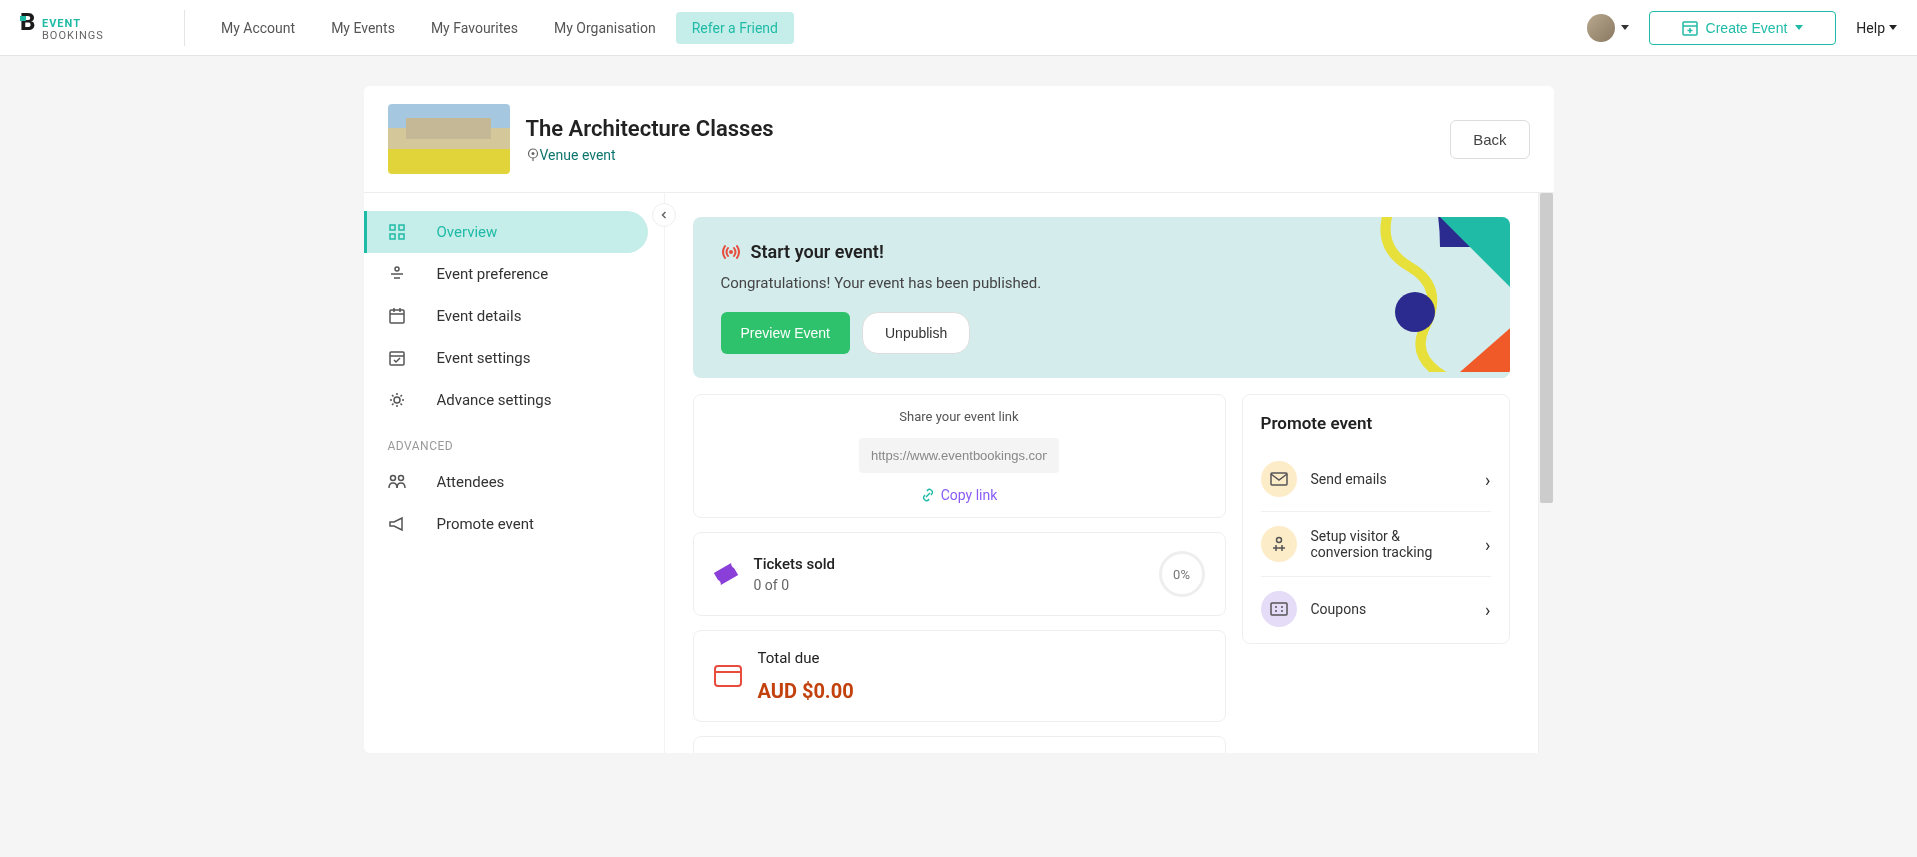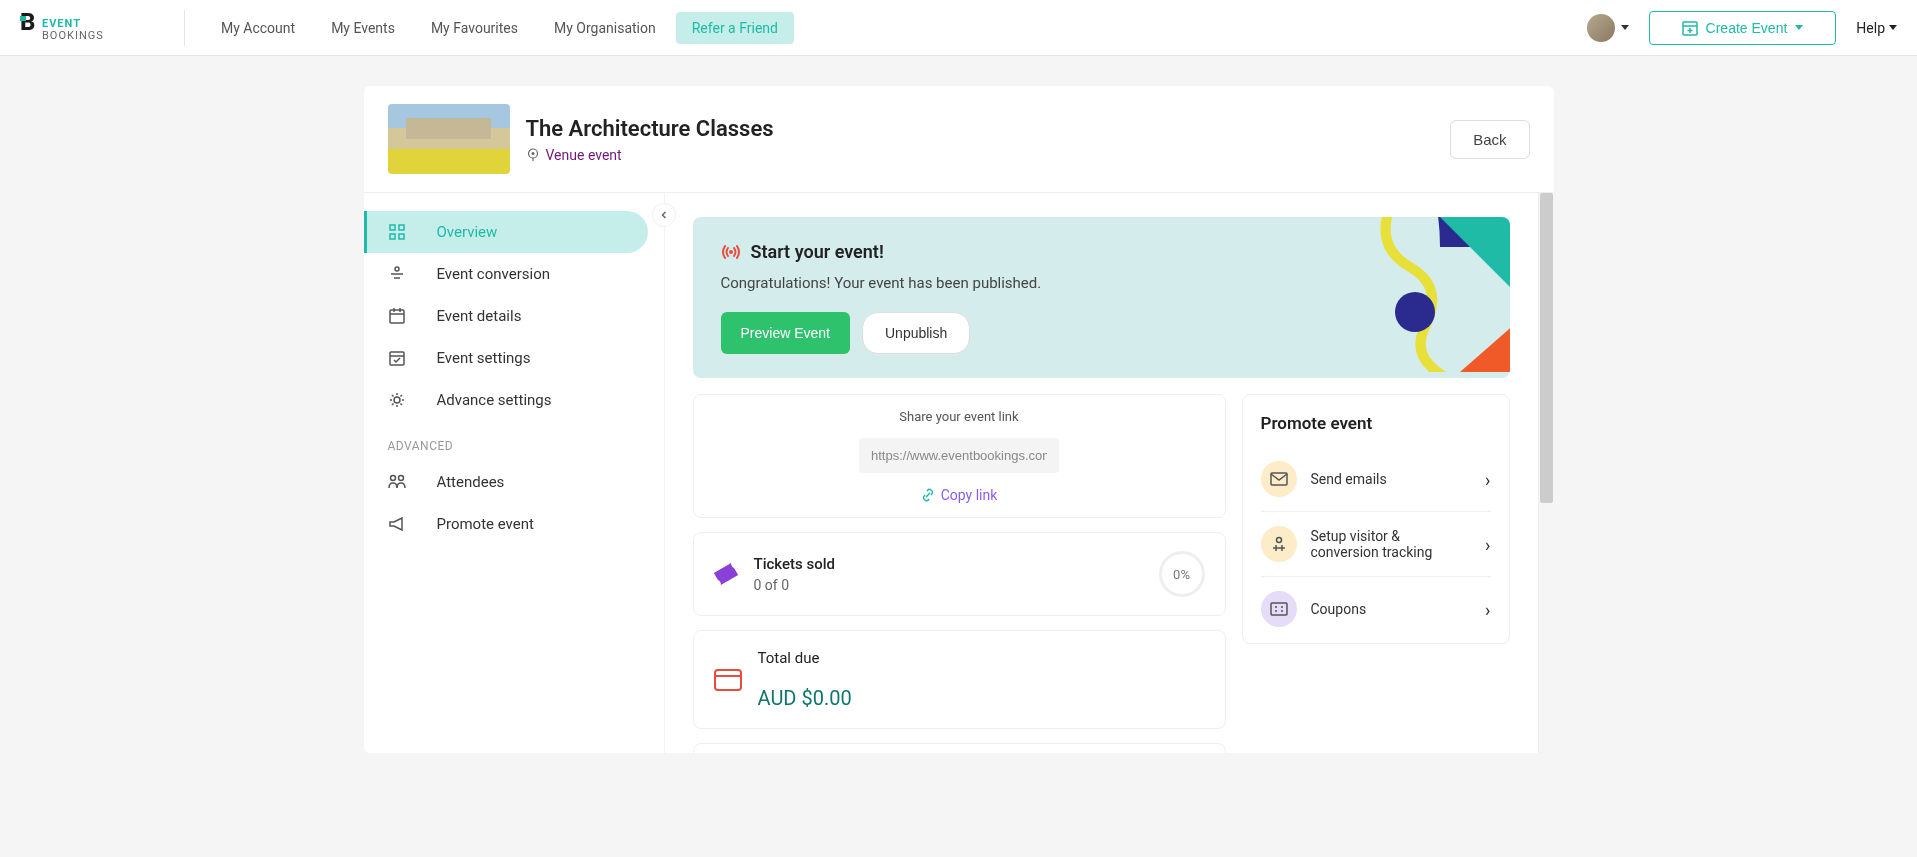--- a/index.html
+++ b/index.html
@@ -22,21 +22,21 @@
 .chevron-teal{border-top-color:#1fbba6;}
 
 
 .page { max-width: 1190px; margin: 30px auto; background: #fff; border-radius: 6px; overflow: visible; }
 
 
 .event-head { display: flex; align-items: center; padding: 18px 24px; border-bottom: 1px solid #eee; gap: 16px;}
 .event-thumb { width: 122px; height: 70px; background: linear-gradient(to bottom, #a5c8e0 0%, #a5c8e0 35%, #d4c89a 35%, #d4c89a 65%, #e0d43a 65%, #e0d43a 100%); border-radius: 4px; position: relative; overflow:hidden;}
 .event-thumb::after{content:"";position:absolute;top:20%;left:15%;width:70%;height:30%;background:#c5b896;}
 .event-title { font-size: 22px; font-weight: 600; color: #222; }
-.event-sub { display: flex; align-items: center; gap: 6px; color: #701a75; font-size: 14px; margin-top: 6px; }
+.event-sub { display: flex; align-items: center; color: #0f766e; font-size: 14px; margin-top: 6px; }
 .back-btn { margin-left: auto; border: 1px solid #ddd; background: #fff; padding: 10px 22px; border-radius: 6px; font-size: 15px; color: #444; cursor:pointer;}
 
 
 .body { display: flex; position: relative;}
 .sidebar { width: 300px; padding: 18px 0 18px 0; position: relative;}
 .collapse-btn { position: absolute; top: 10px; right: -12px; width: 24px; height: 24px; border-radius: 50%; background: #fff; border: 1px solid #eee; display: flex; align-items: center; justify-content: center; font-size: 12px; color:#666; cursor:pointer; z-index:5;}
 .side-item { display: flex; gap: 31px; padding: 12px 24px; font-size: 15px; color: #333; cursor: pointer;}
 .side-item.active { background: #c5eeea; color: #1fbba6; border-radius: 0 24px 24px 0; margin-right: 16px; position: relative;}
 .side-item.active::before{content:"";position:absolute;left:0;top:0;bottom:0;width:3px;background:#1fbba6;}
 .side-icon { width: 18px; height: 18px; display: flex; align-items: center; justify-content: center; color: #555;}
@@ -72,21 +72,21 @@
 .tickets-card { display: flex; align-items: center; padding: 18px 20px; gap: 16px;}
 .ticket-icon { color: #8b3fd9; transform: rotate(-30deg); font-size:22px;}
 .ticket-info .t1 { font-size: 15px; font-weight: 500; color:#222;}
 .ticket-info .t2 { font-size: 14px; color: #666; margin-top: 4px;}
 .pct-circle { margin-left: auto; width: 46px; height: 46px; border: 3px solid #eee; border-radius: 50%; display: flex; align-items: center; justify-content: center; font-size: 13px; color: #777;}
 
 .due-card { display: flex; align-items: center; padding: 18px 20px; gap: 16px;}
 .card-icon-red{width:28px;height:22px;border:2px solid #e74c3c;border-radius:4px;position:relative;}
 .card-icon-red::after{content:"";position:absolute;top:4px;left:0;right:0;height:2px;background:#e74c3c;}
 .due-info .d1{font-size: 15px; color:#222;}
-.due-info .d2{font-size: 20px; font-weight: 400; color: #0f766e; margin-top:19px;}
+.due-info .d2{font-size: 20px; font-weight: 700; color: #c2410c; margin-top:12px;}
 
 .orders-card{padding:20px 22px;}
 .orders-title{font-size:17px;font-weight:600;color:#222;}
 
 
 .promote-card { border: 1px solid #eee; border-radius: 8px; padding: 18px 18px 6px;}
 .promote-title { font-size: 17px; font-weight: 600; color: #222; margin-bottom: 14px;}
 .promo-item { display: flex; align-items: center; gap: 14px; padding: 14px 0; border-bottom: 1px solid #f0f0f0; cursor:pointer;}
 .promo-item:last-child { border-bottom: none; padding-bottom:10px;}
 .promo-icon { width: 36px; height: 36px; border-radius: 50%; display: flex; align-items: center; justify-content: center; font-size:16px;}
@@ -175,21 +175,21 @@
         <span>Overview</span>
       </div>
       <div class="side-item">
         <span class="side-icon">
             <svg width="16" height="16" viewBox="0 0 16 16">
               <circle cx="8" cy="3" r="2" fill="none" stroke="#555" stroke-width="1.5"></circle>
               <line x1="2" y1="8" x2="14" y2="8" stroke="#555" stroke-width="1.5"></line>
               <line x1="5" y1="12" x2="11" y2="12" stroke="#555" stroke-width="1.5"></line>
             </svg>
           </span>
-        <span>Event conversion</span>
+        <span>Event preference</span>
       </div>
       <div class="side-item">
         <span class="side-icon">
             <svg width="16" height="16" viewBox="0 0 16 16">
               <rect x="1" y="2" width="14" height="13" rx="1" fill="none" stroke="#555" stroke-width="1.5"></rect>
               <line x1="1" y1="6" x2="15" y2="6" stroke="#555" stroke-width="1.5"></line>
               <line x1="5" y1="0" x2="5" y2="4" stroke="#555" stroke-width="1.5"></line>
               <line x1="11" y1="0" x2="11" y2="4" stroke="#555" stroke-width="1.5"></line>
             </svg>
           </span>

